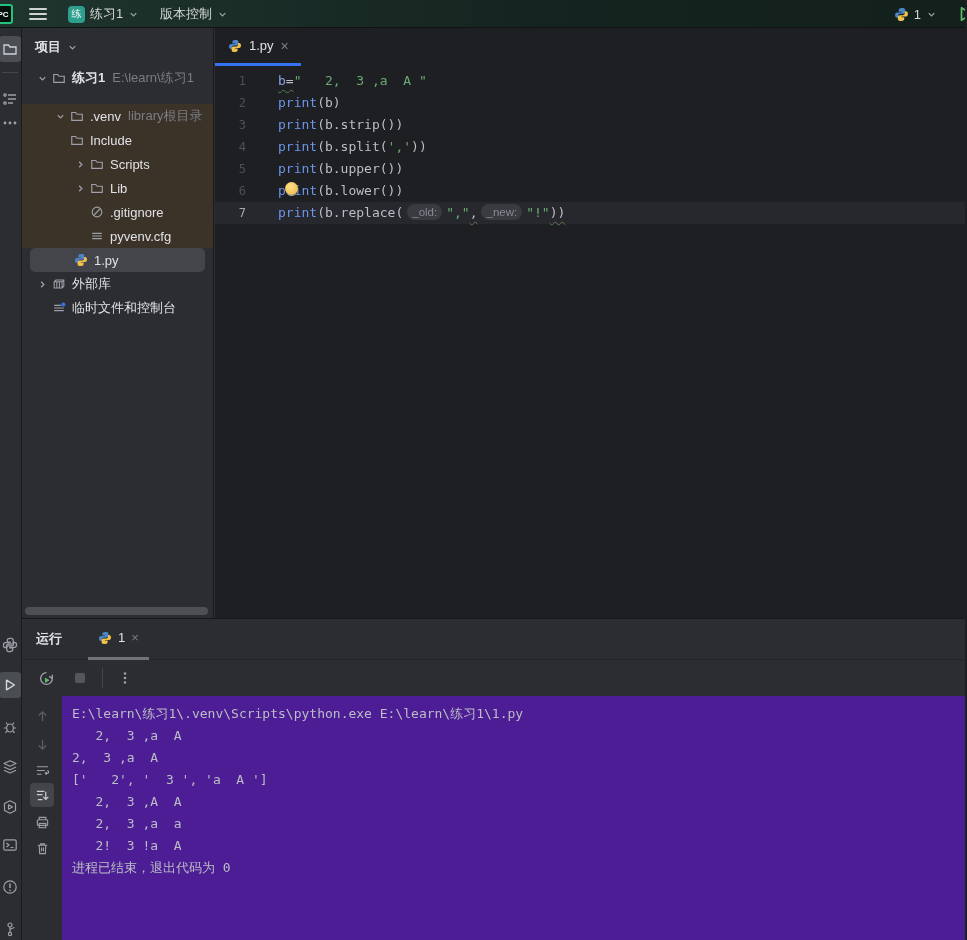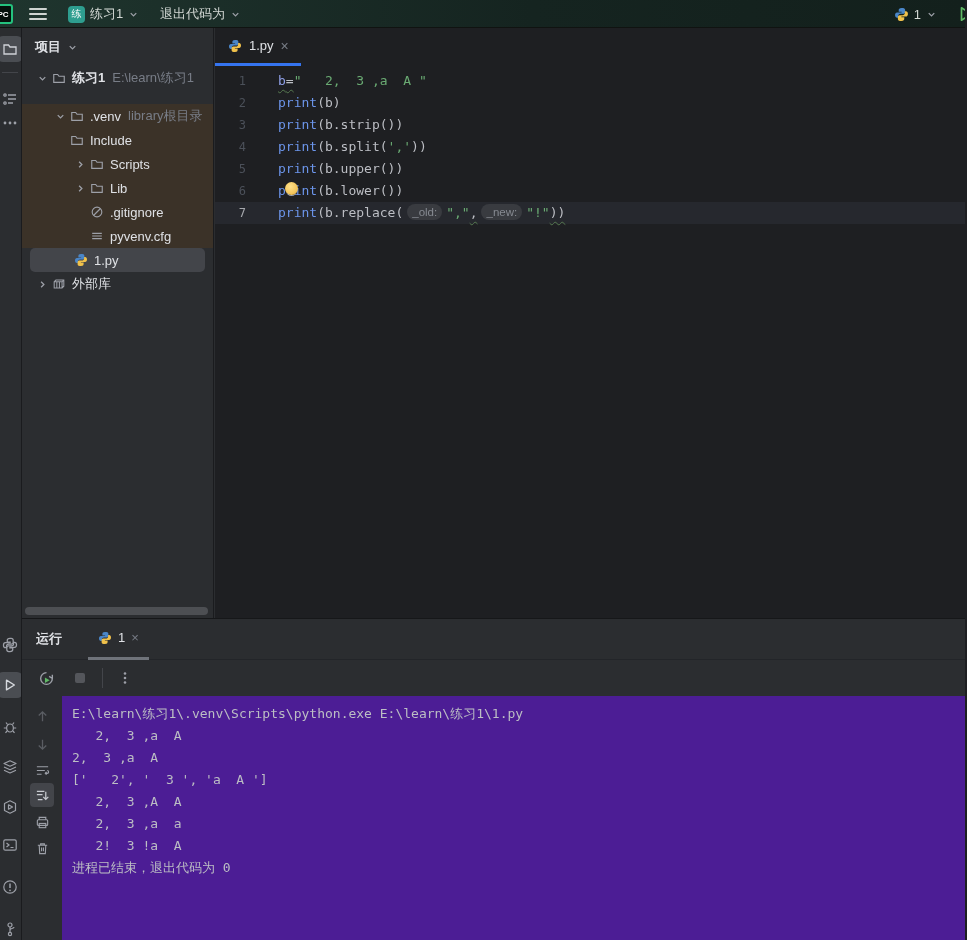--- a/index.html
+++ b/index.html
@@ -110,21 +110,21 @@
         <span></span>
       </div>
     <div class="tb-group proj-btn">
       <span class="proj-avatar">练</span>
       <span class="tb-label">练习1</span>
       <svg width="11" height="11" viewBox="0 0 12 12">
           <path d="M3 4.5 L6 7.5 L9 4.5" stroke="#9da0a8" stroke-width="1.4" fill="none"></path>
         </svg>
     </div>
     <div class="tb-group vcs-btn">
-      <span class="tb-label">退出代码为</span>
+      <span class="tb-label">版本控制</span>
       <svg width="11" height="11" viewBox="0 0 12 12">
           <path d="M3 4.5 L6 7.5 L9 4.5" stroke="#9da0a8" stroke-width="1.4" fill="none"></path>
         </svg>
     </div>
     <div class="tb-group run-widget">
       <svg width="15" height="15" viewBox="0 0 14 14">
         <path d="M7 1c-2 0-2.6.9-2.6 2v1.4h2.7v.7H2.9C1.7 5.1 1 6.1 1 7.5 1 9 1.7 10 2.9 10h1V8.5c0-1.2 1-2.1 2.1-2.1h2.7c1 0 1.7-.8 1.7-1.8V3c0-1.1-.6-2-2-2z" fill="#4a86c8"></path>
         <path d="M7 13c2 0 2.6-.9 2.6-2V9.6H6.9v-.7h4.2c1.2 0 1.9-1 1.9-2.4 0-1.5-.7-2.5-1.9-2.5h-1v1.5c0 1.2-1 2.1-2.1 2.1H5.3c-1 0-1.7.8-1.7 1.8V11c0 1.1.6 2 2 2z" fill="#f0c14b"></path>
       </svg>
       <span class="tb-label">1</span>
@@ -319,20 +319,29 @@
           <svg width="11" height="11" viewBox="0 0 12 12">
             <path d="M4.5 3 L7.5 6 L4.5 9" stroke="#9da0a8" stroke-width="1.4" fill="none"></path>
           </svg>
         </span>
       <span class="ticon">
           <svg width="14" height="14" viewBox="0 0 16 16" stroke="#9da0a8" fill="none" stroke-width="1.2">
             <path d="M2.5 12.5 V5.5 L4.5 3.5 H13.5 V10.5 L11.5 12.5 Z M5.5 12.5 V6 M8.5 12.5 V6 M2.5 5.5 H11.5 L13.5 3.5 M11.5 5.5 V12.5"></path>
           </svg>
         </span>
       <span class="tl">外部库</span>
+    </div>
+    <div class="trow" style="padding-left:28px">
+      <span class="ticon">
+          <svg width="14" height="14" viewBox="0 0 16 16">
+            <path d="M2.5 5 h8 M2.5 8 h11 M2.5 11 h11" stroke="#9da0a8" fill="none" stroke-width="1.3"></path>
+            <circle cx="13" cy="4" r="2.3" fill="#3574f0"></circle>
+          </svg>
+        </span>
+      <span class="tl">临时文件和控制台</span>
     </div>
 
     <div class="pp-hscroll"></div>
   </div>
 
   <div class="editor-col">
     <div class="tab-bar">
       <div class="etab">
         <svg width="14" height="14" viewBox="0 0 14 14">
           <path d="M7 1c-2 0-2.6.9-2.6 2v1.4h2.7v.7H2.9C1.7 5.1 1 6.1 1 7.5 1 9 1.7 10 2.9 10h1V8.5c0-1.2 1-2.1 2.1-2.1h2.7c1 0 1.7-.8 1.7-1.8V3c0-1.1-.6-2-2-2z" fill="#4a86c8"></path>

